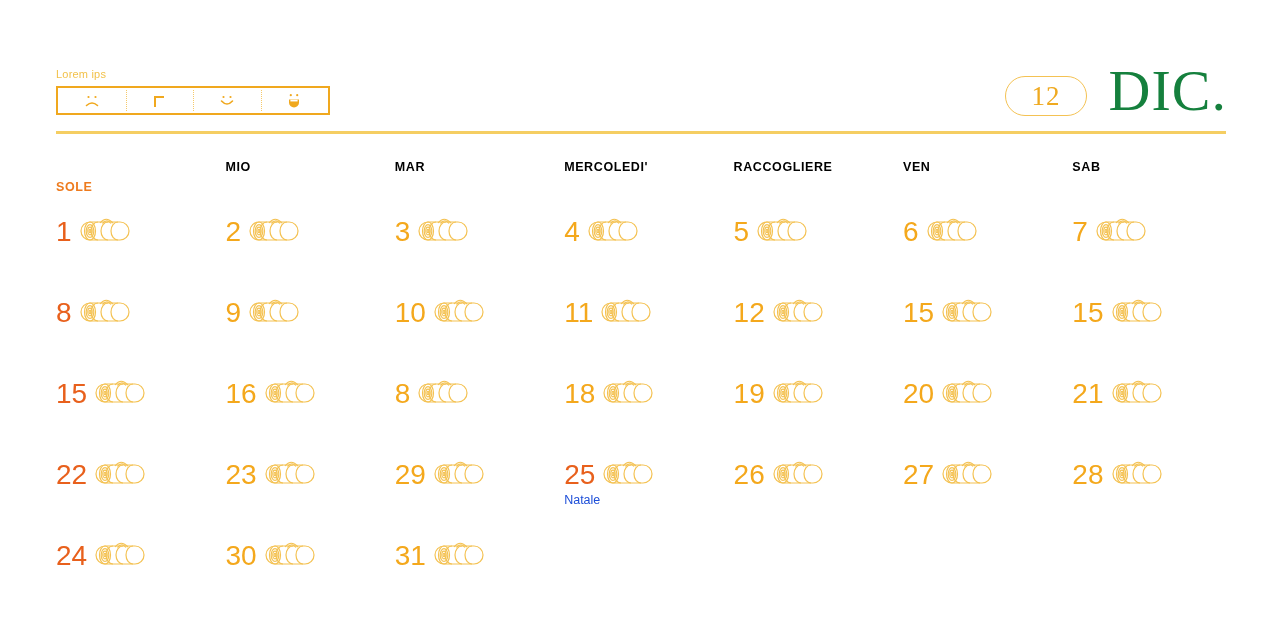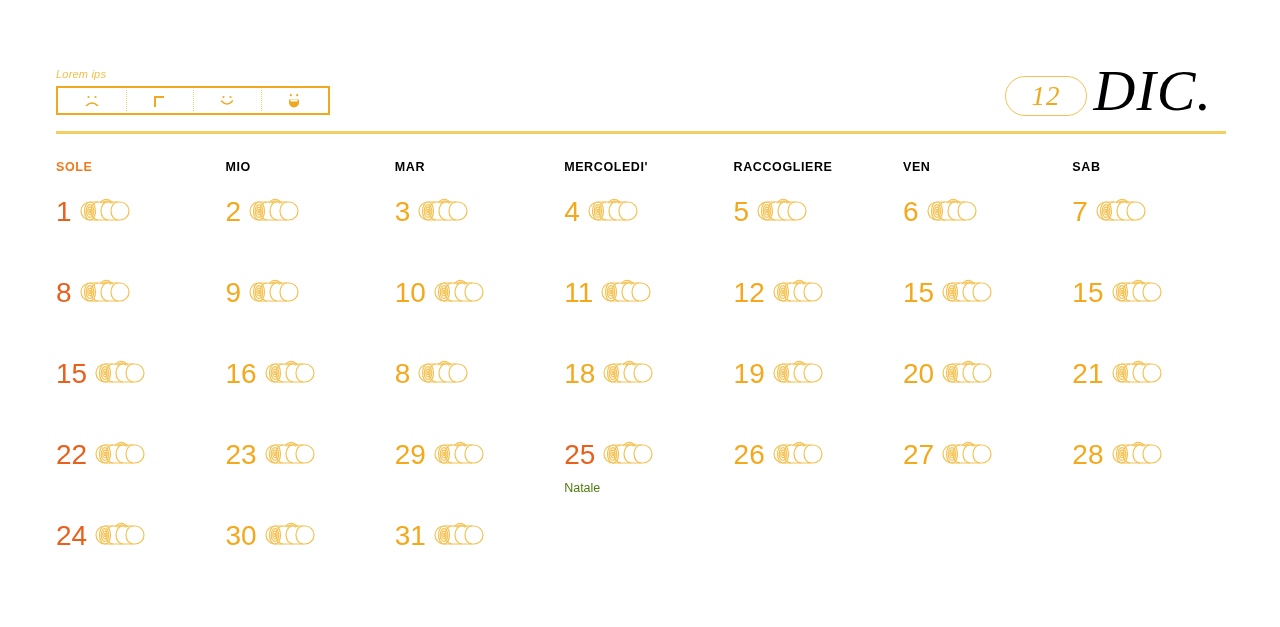--- a/index.html
+++ b/index.html
@@ -15,21 +15,20 @@
     position: relative;
   }
 
   
   .header {
     position: absolute;
     left: 0;
     top: 0;
     width: 1280px;
     height: 140px;
-    font-style: italic;
   }
   .lorem-label {
     position: absolute;
     left: 56px;
     top: 68px;
     font-size: 11px;
     color: #F2C14A;
     letter-spacing: 0.2px;
     white-space: nowrap;
   }
@@ -78,25 +77,25 @@
   .month-pill span {
     font-family: "Liberation Serif", serif;
     font-size: 27px;
     color: #EFA91F;
     line-height: 1;
     letter-spacing: 1px;
   }
 
   .month-name {
     position: absolute;
-    right: 68px;
+    right: 53px;
     top: 62px;
     font-family: "Liberation Serif", serif;
     font-size: 58px;
-    color: #000000;
+    color: #15803d;
     letter-spacing: 1px;
     line-height: 1;
     white-space: nowrap;
   }
 
   .header-rule {
     position: absolute;
     left: 56px;
     top: 131px;
     width: 1170px;
@@ -115,43 +114,43 @@
     grid-auto-rows: auto;
   }
   .weekday {
     font-size: 12.5px;
     font-weight: bold;
     color: #000000;
     letter-spacing: 0.6px;
     padding-bottom: 20px;
     white-space: nowrap;
   }
-  .weekday.accent { color: #EE7B1E; }
+  .weekday.accent { color: #EE7B1E; margin-top: 20px; }
 
   .cell {
     height: 81px;
     position: relative;
   }
   .cell-inner {
     display: flex;
     align-items: center;
     gap: 8px;
   }
   .daynum {
     font-size: 28px;
     color: #F4A81C;
     line-height: 1;
     font-weight: normal;
   }
   .daynum.accent { color: #E8601C; }
   .bedroll { display: block; flex: none; margin-bottom: 6px; }
   .note {
-    margin-top: 8px;
+    margin-top: 0;
     font-size: 12.5px;
-    color: #4d7c0f;
+    color: #1d4ed8;
     white-space: nowrap;
   }
 </style>
 </head>
 <body>
 
 <div class="header">
 
   <div class="lorem-label">Lorem ips</div>
 

